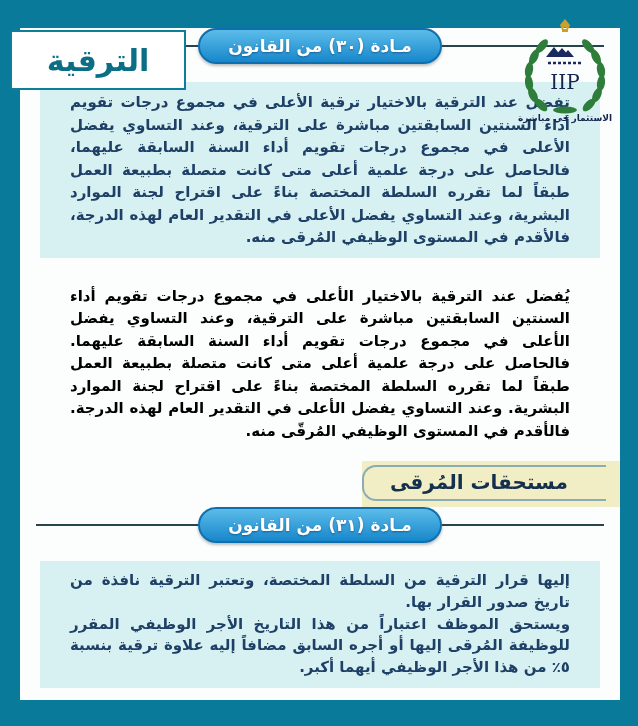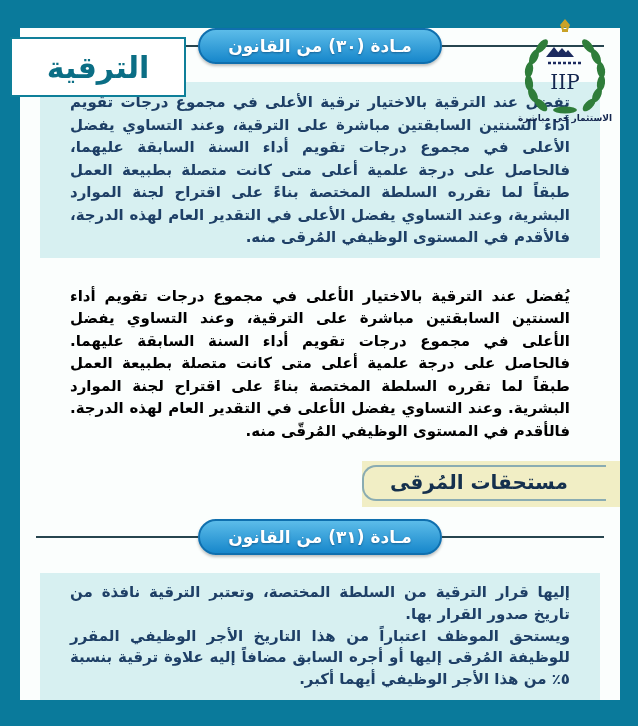--- a/index.html
+++ b/index.html
@@ -7,21 +7,21 @@
     width:638px;height:726px;position:relative;overflow:hidden;
     background:#0a7a9b;
     font-family:"DejaVu Sans", sans-serif;
   }
   .page{
     position:absolute;left:20px;top:28px;width:600px;height:672px;
     background:#fbfefd;
   }
   
   .title-box{
-    position:absolute;left:10px;top:37px;width:172px;height:56px;z-index:5;
+    position:absolute;left:10px;top:30px;width:172px;height:56px;z-index:5;
     background:#ffffff;border:2px solid #0e7f99;
     display:flex;align-items:center;justify-content:center;
     color:#0b6e85;font-size:30px;font-weight:bold;
   }
   
   .logo{position:absolute;right:12px;top:17px;width:122px;height:104px;z-index:5;text-align:center;}
   .logo svg{display:block;}
   
   .content{position:absolute;left:0;top:0;width:100%;height:100%;padding:0 16px;box-sizing:border-box;}
   .ribbon-row{display:flex;align-items:center;}
@@ -43,21 +43,21 @@
   .para{
     direction:rtl;text-align:justify;
     margin:18px 4px 0 4px;padding:9px 30px;
     font-size:15px;font-weight:bold;line-height:1.5;color:#1e3f66;
   }
   .para.tinted{background:#d7f0f1;}
   .para.faded{background:transparent;color:#000000;letter-spacing:.2px;}
   .para p{margin:0;}
   .ribbon-1{}
   .ribbon-2{margin-top:20px;}
-  .ribbon-3{margin-top:12px;}
+  .ribbon-3{}
   .subheading-band{
     margin:10px -16px 0 0;display:flex;justify-content:flex-end;align-items:flex-end;
   }
   .subheading-inner{
     background:#f1eec5;padding:4px 6px 6px 0;min-width:252px;
     display:flex;justify-content:flex-start;
   }
   .subheading-box{
     border:2px solid #8aacb2;border-right:none;border-radius:14px 0 0 14px;
     background:transparent;color:#15304d;font-weight:bold;font-size:20px;

